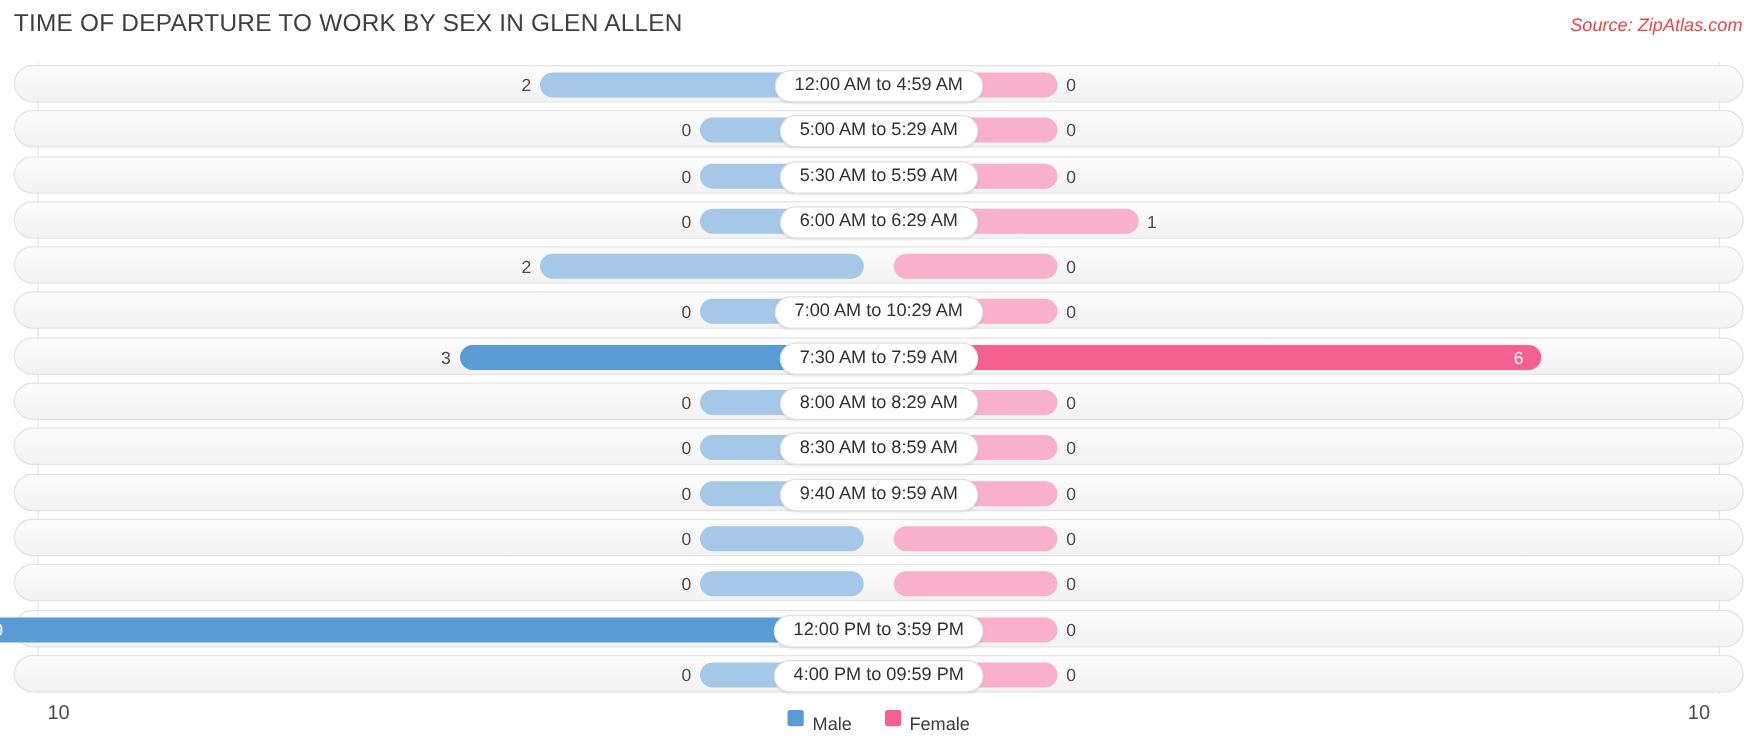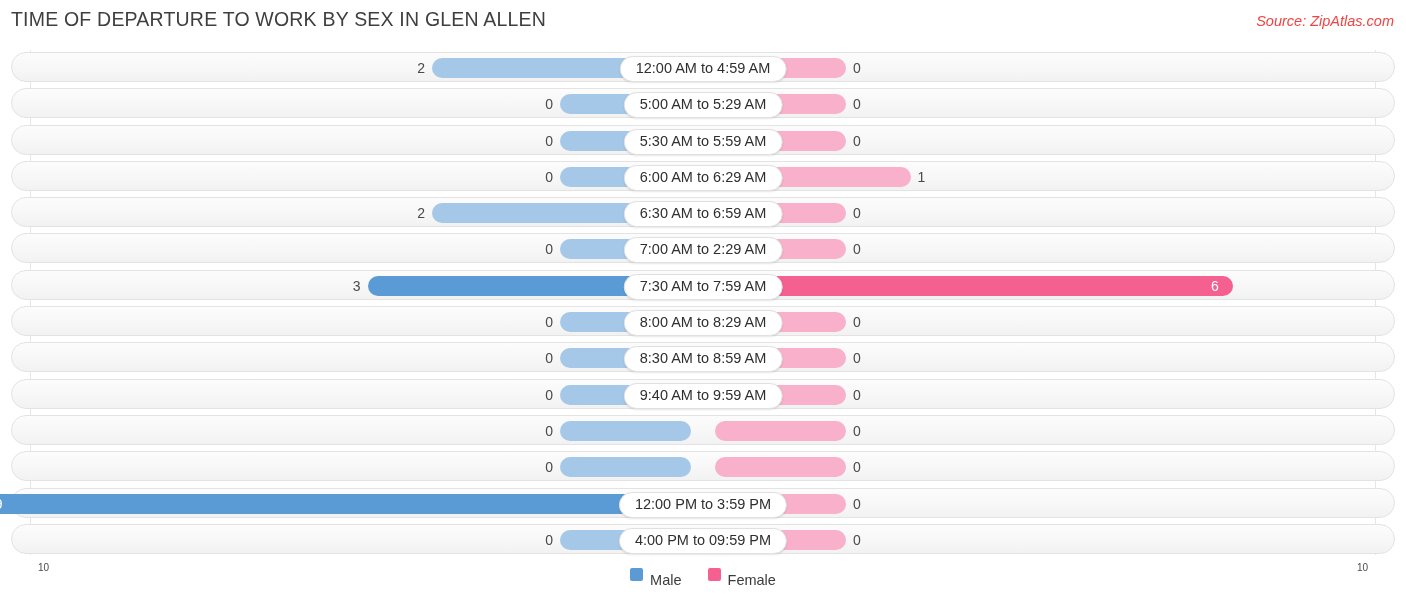--- a/index.html
+++ b/index.html
@@ -60,21 +60,21 @@
   .cat{
     position:absolute;left:50%;top:3px;transform:translateX(-50%);
     height:24px;line-height:23px;
     background:#ffffff;border:1px solid #e0e0e0;border-radius:13px;
     padding:0 15px;font-size:14.5px;color:#2f2f2f;white-space:nowrap;
     box-shadow:0 1px 2px rgba(0,0,0,.10);
   }
 
   
   .axis-label{
-    position:absolute;top:562px;font-size:10px;color:#4a4a4a;
+    position:absolute;top:562px;font-size:16px;color:#4a4a4a;
   }
   .axis-label.left{left:38px;}
   .axis-label.right{right:38px;}
 
   .legend{
     position:absolute;left:0;right:0;top:560px;
     display:flex;justify-content:center;align-items:center;gap:26px;
   }
   .leg-item{display:flex;align-items:center;gap:7px;}
   .swatch{width:13px;height:13px;border-radius:2px;display:block;}
@@ -118,28 +118,27 @@
           <div class="val" style="right: 841px;">0</div>
           <div class="bar female f-light" style="width: 195.5px;"></div>
           <div class="val" style="left: 905.5px;">1</div>
           <div class="cat">6:00 AM to 6:29 AM</div>
         </div>
         <div class="row">
           <div class="bar male m-light" style="width: 259px;"></div>
           <div class="val" style="right: 969px;">2</div>
           <div class="bar female f-light" style="width: 131px;"></div>
           <div class="val" style="left: 841px;">0</div>
-          <div class="cat">6:30 AM to 6:59 AM</div>
-        </div>
-        <div class="row">
-          <div class="bar male m-light" style="width: 131px;"></div>
-          <div class="val" style="right: 841px;">0</div>
-          <div class="bar female f-light" style="width: 131px;"></div>
-          <div class="val" style="left: 841px;">0</div>
-          <div class="cat">7:00 AM to 2:29 AM</div>
+        </div>
+        <div class="row">
+          <div class="bar male m-light" style="width: 131px;"></div>
+          <div class="val" style="right: 841px;">0</div>
+          <div class="bar female f-light" style="width: 131px;"></div>
+          <div class="val" style="left: 841px;">0</div>
+          <div class="cat">7:00 AM to 10:29 AM</div>
         </div>
         <div class="row">
           <div class="bar male m-dark" style="width: 323.5px;"></div>
           <div class="val" style="right: 1033.5px;">3</div>
           <div class="bar female f-dark" style="width: 518px;"></div>
           <div class="val inside" style="left: 1199px;">6</div>
           <div class="cat">7:30 AM to 7:59 AM</div>
         </div>
         <div class="row">
           <div class="bar male m-light" style="width: 131px;"></div>

